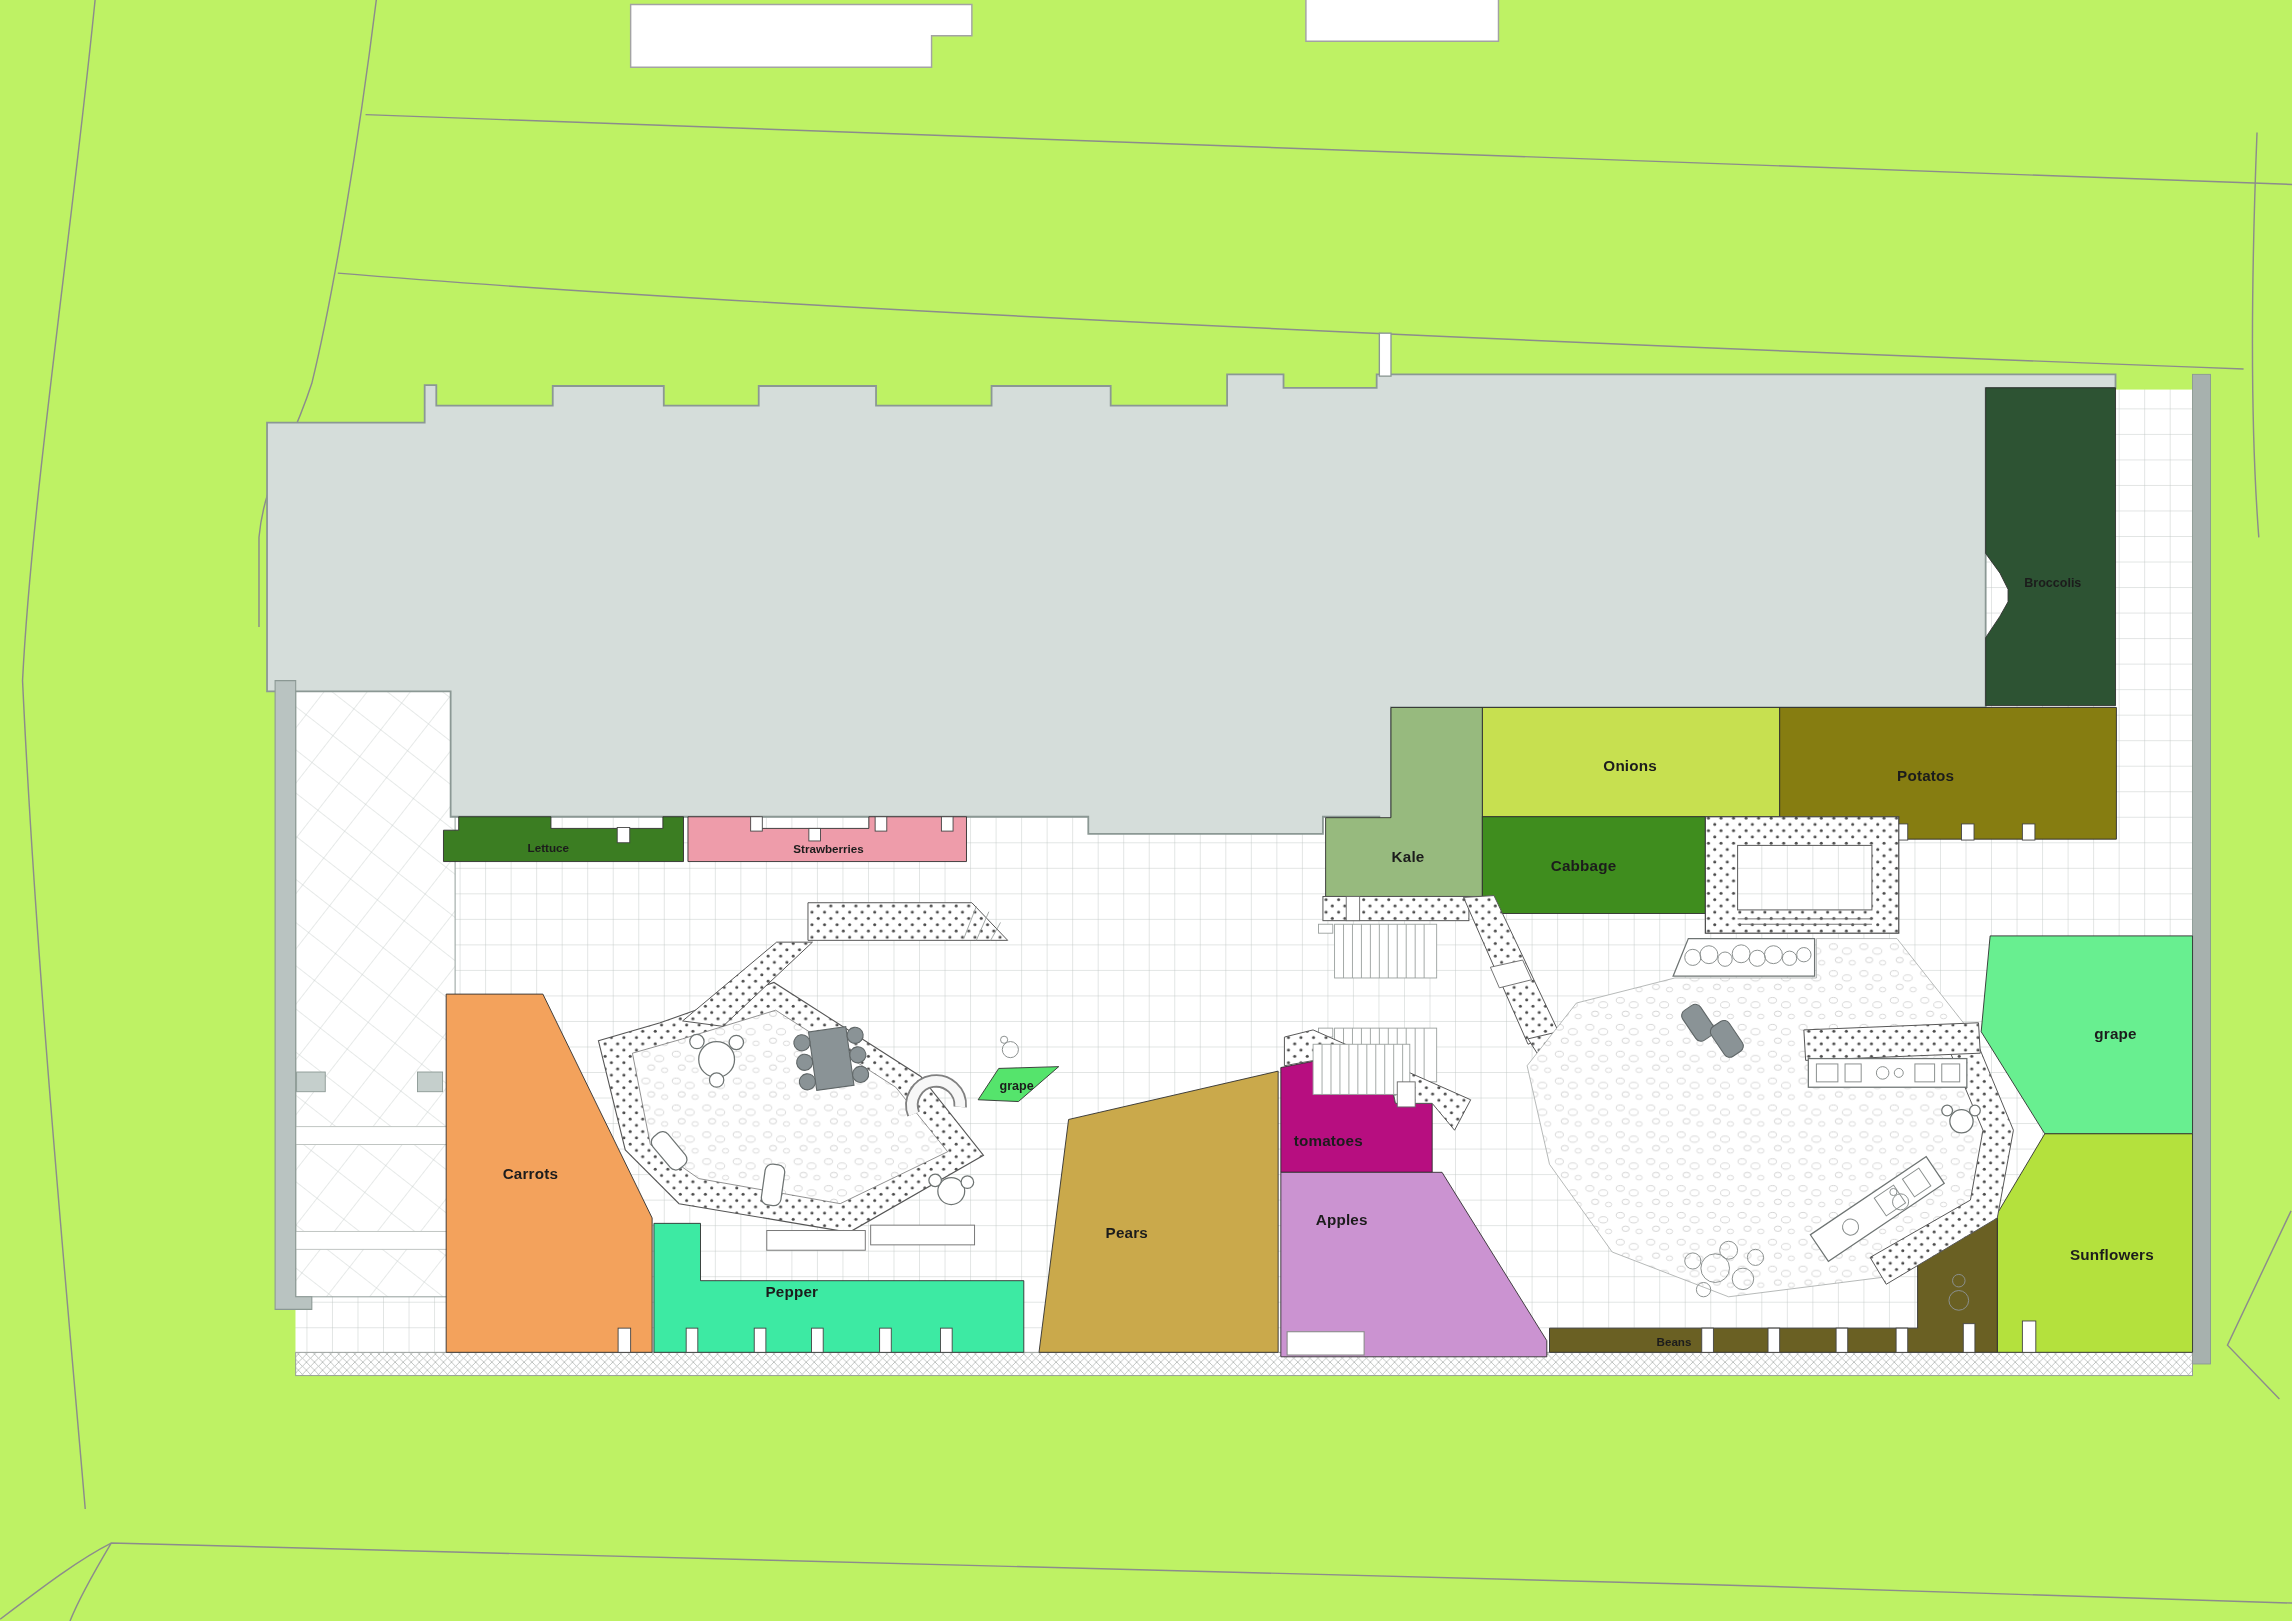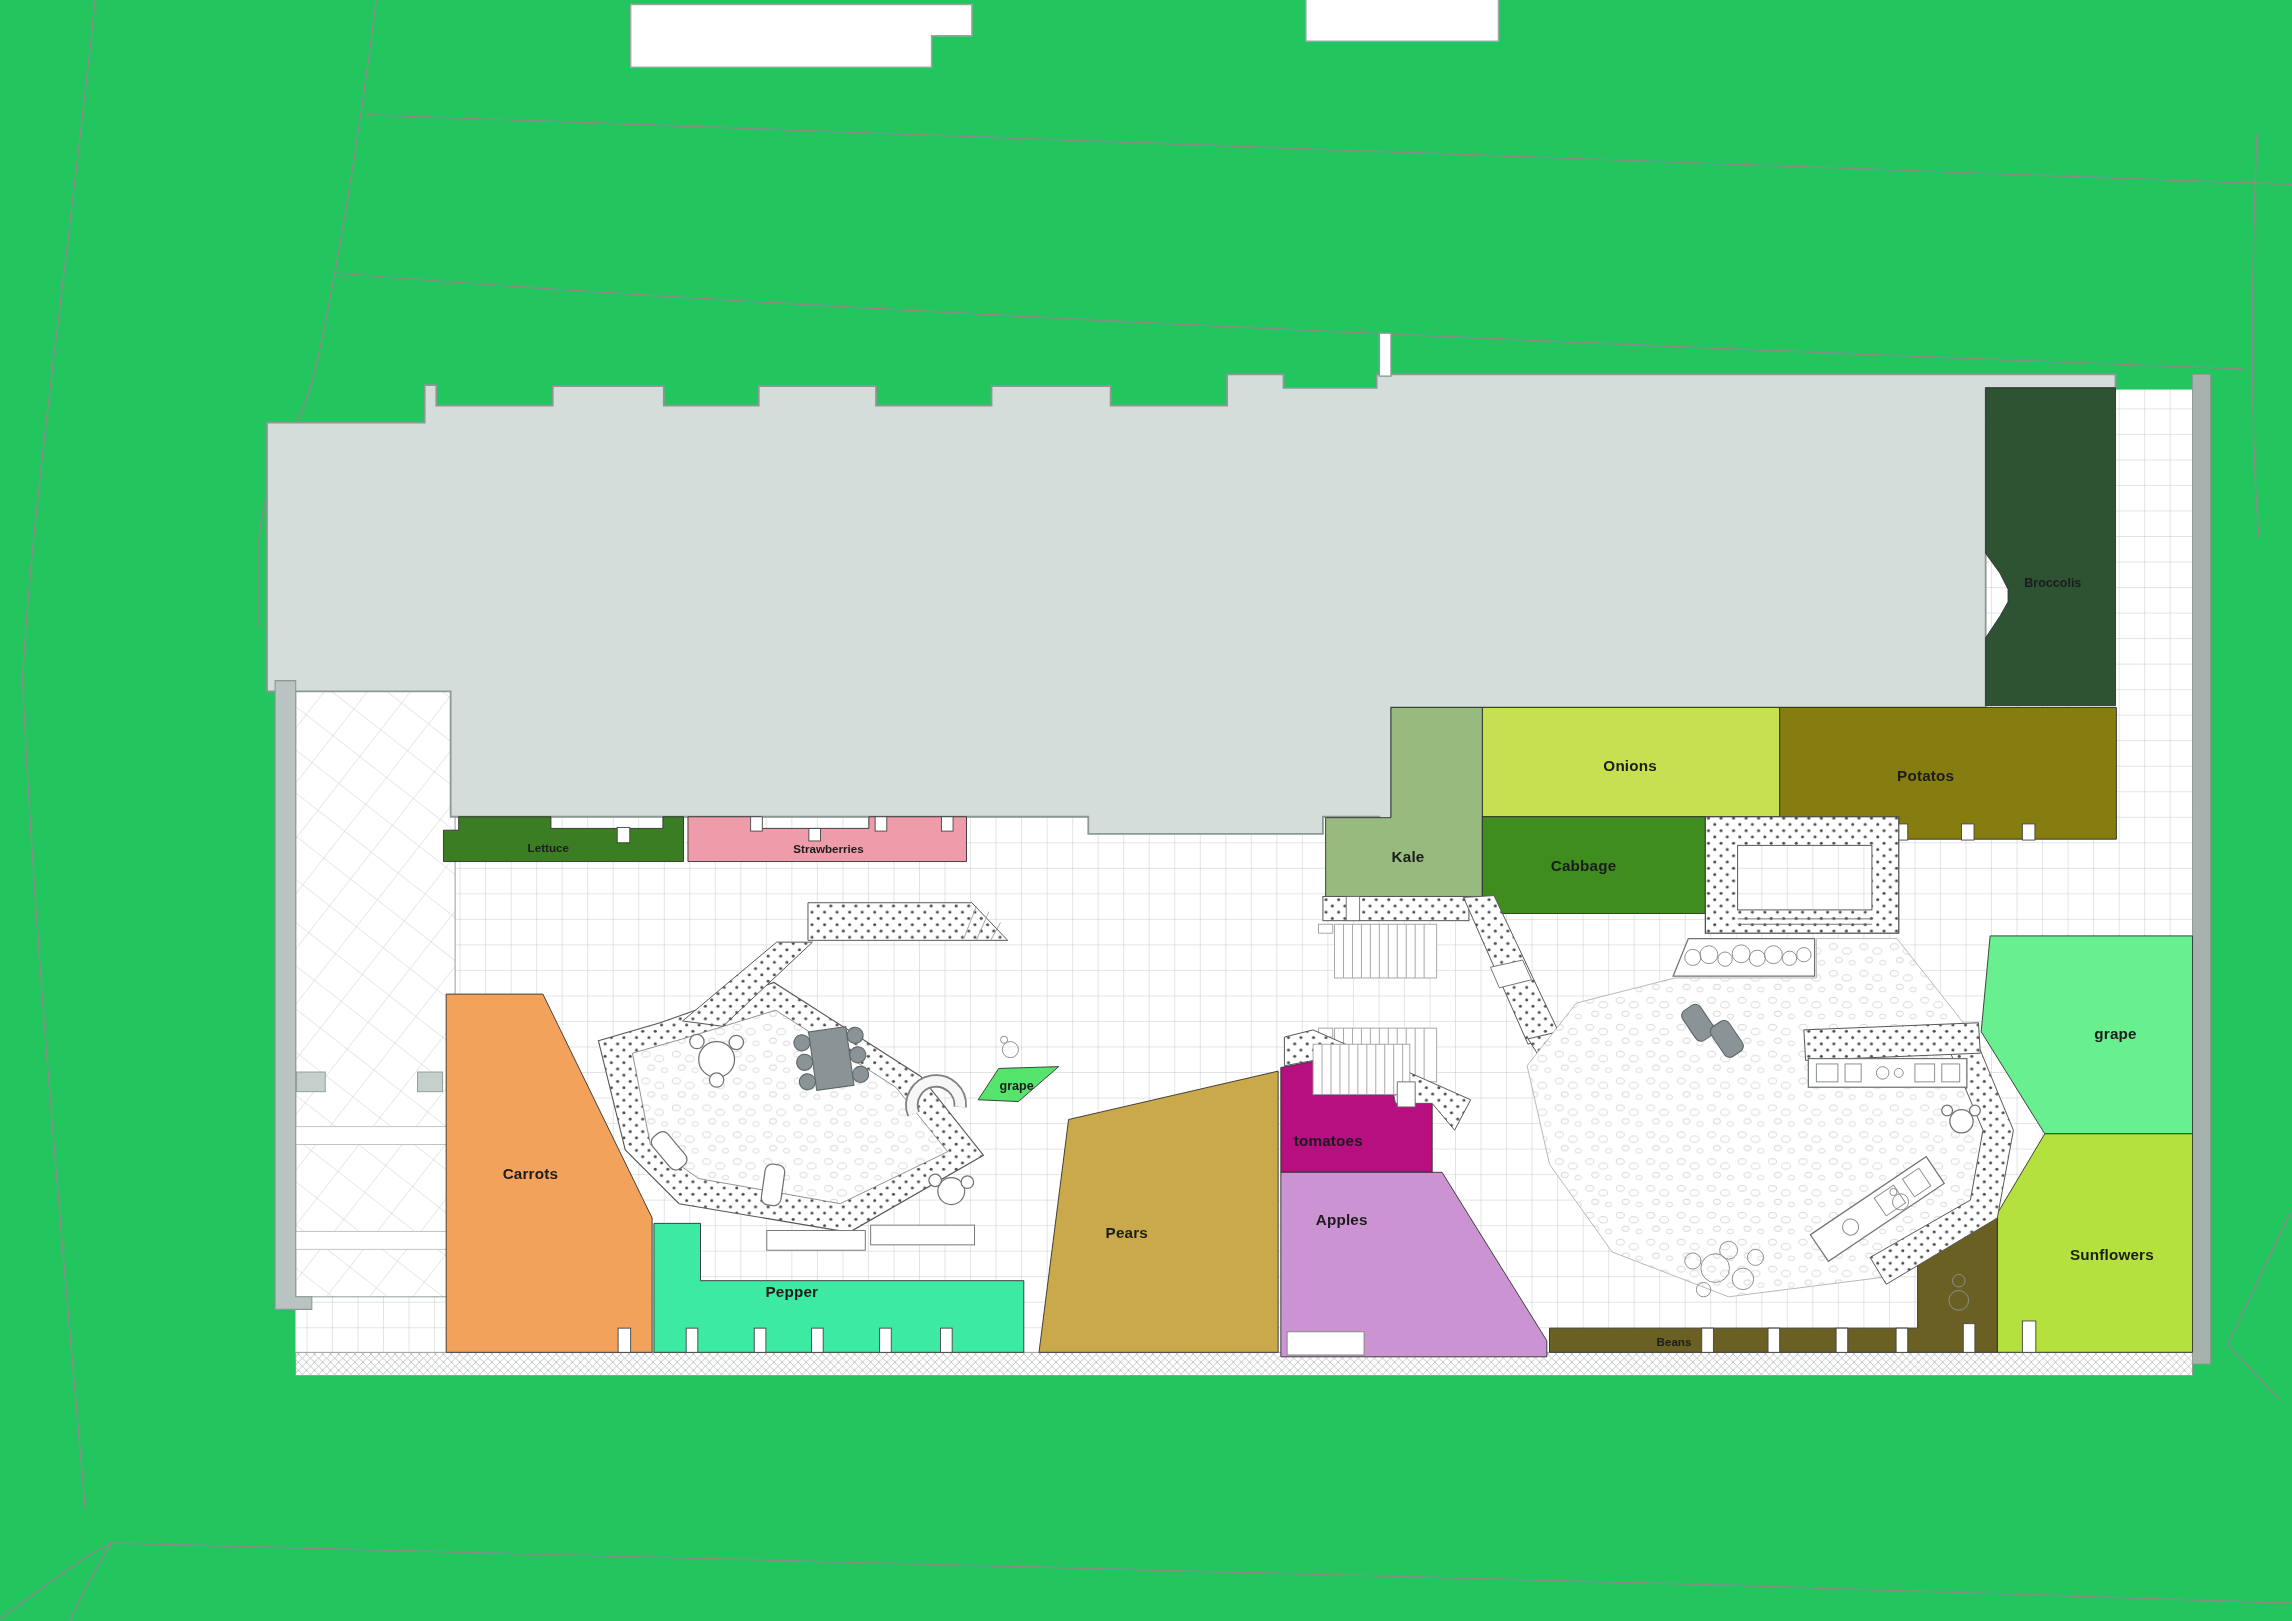--- a/index.html
+++ b/index.html
@@ -1,16 +1,16 @@
 <!DOCTYPE html>
 <html style="font-size:14.3px"><head>
 <meta charset="utf-8">
 <style>
   html,body{margin:0;padding:0;background:#ffffff;}
-  #stage{position:relative;width:2293px;height:1621px;background:#22c55e;overflow:hidden;}
+  #stage{position:relative;width:2293px;height:1621px;background:#bef264;overflow:hidden;}
   svg{position:absolute;left:0;top:0;}
   text{font-family:"Liberation Sans",sans-serif;fill:#1c1c1c;text-anchor:middle;}
   .zlab{font-size:17px;font-weight:600;letter-spacing:.2px;}
   .zlab-sm{font-size:14px;font-weight:600;}
   .zlab-xs{font-size:13px;font-weight:600;}
   .thin{stroke:#8c8c8c;stroke-width:1.6;fill:none;}
   .furn{stroke:#6e7473;stroke-width:1.4;fill:#ffffff;}
   .furn-dark{stroke:#5f6667;stroke-width:1.2;fill:#8a9396;}
   .plant{stroke:#8a8f8e;stroke-width:1.1;fill:none;}
   .stair{stroke:#9aa09e;stroke-width:1;}

